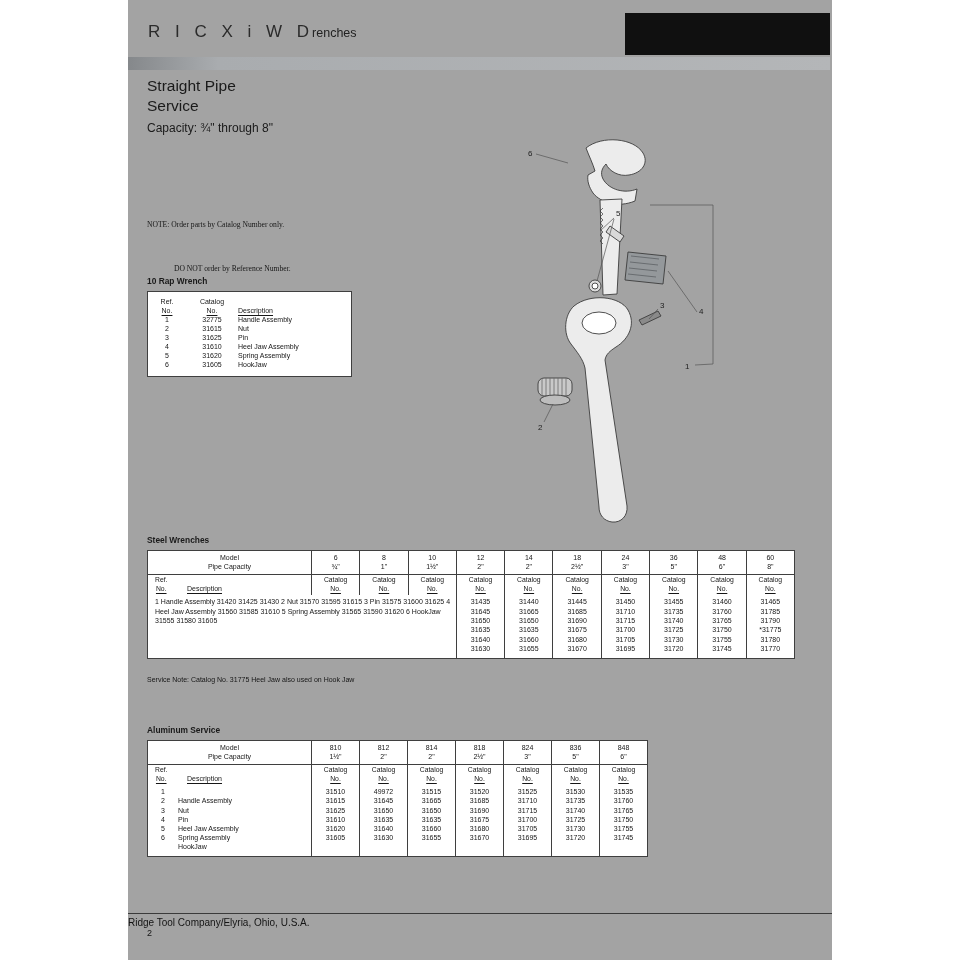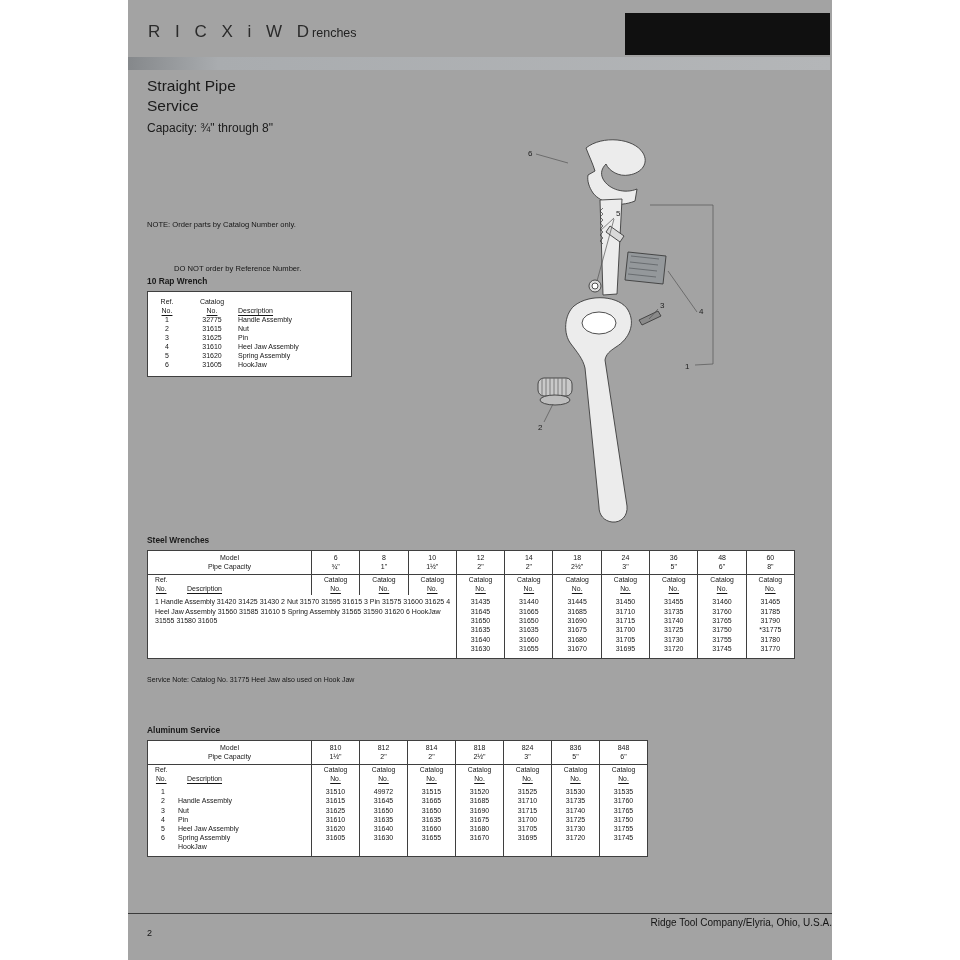--- a/index.html
+++ b/index.html
@@ -10,21 +10,21 @@
   .logo-row{position:absolute;left:20px;top:22px;white-space:nowrap;}
   .logo{font-size:17px;letter-spacing:5px;color:#2b2b2b;}
   .section-label{font-size:12.5px;color:#222;margin-left:-2px;}
   .black-bar{position:absolute;left:497px;top:13px;width:205px;height:42px;background:#101010;}
   .gray-bar{position:absolute;left:0;top:57px;width:702px;height:13px;
             background:linear-gradient(90deg,#85888b 0,#a9acaf 90px,#b4b6b8 100%);}
 
   
   .doc-title{position:absolute;left:19px;top:76px;font-size:15.5px;line-height:1.32;color:#1a1a1a;}
   .doc-capacity{font-size:12px;margin-top:4px;}
-  .note{position:absolute;left:19px;top:219px;font-size:7.6px;line-height:1.55;}
+  .note{position:absolute;left:19px;top:219px;font-size:7.6px;line-height:1.55;font-family:Liberation Serif, serif;}
   .note .l2{padding-left:27px;margin-top:32px;}
   .sec-label{position:absolute;font-size:8.4px;color:#1a1a1a;font-weight:bold;}
 
   .u{text-decoration:underline;text-underline-offset:1.5px;}
 
   
   .rap-table{position:absolute;left:19px;top:291px;width:205px;border:1px solid #3f3f3f;
              font-size:7px;padding:5px 0 7px 0;box-sizing:border-box;background:#fff;}
   .rap-grid{display:grid;grid-template-columns:38px 52px auto;line-height:9px;}
   .rap-grid .c{text-align:center;}
@@ -50,21 +50,21 @@
   .aref{width:30px;text-align:center;line-height:9.2px;}
   .adesc{line-height:9.2px;}
   .adesc div{min-height:9.2px;}
   .anum{text-align:center;line-height:9.2px;padding:2px 0 4px 0;}
 
   
   .diagram{position:absolute;left:370px;top:138px;width:245px;height:395px;}
 
   
   .footer-rule{position:absolute;left:0;top:913px;width:704px;height:1px;background:#3a3a3a;}
-  .footer-company{position:absolute;left:0;top:917px;width:704px;text-align:right;font-size:10px;color:#141414;}
+  .footer-company{position:absolute;left:0;top:917px;width:704px;text-align:left;font-size:10px;color:#141414;}
   .page-number{position:absolute;left:19px;top:928px;font-size:9px;}
 </style>
 </head>
 <body>
 
 <div class="page">
 
   <div class="logo-row">
     <span class="logo">R I C X i W D</span><span class="section-label">renches</span>
   </div>

